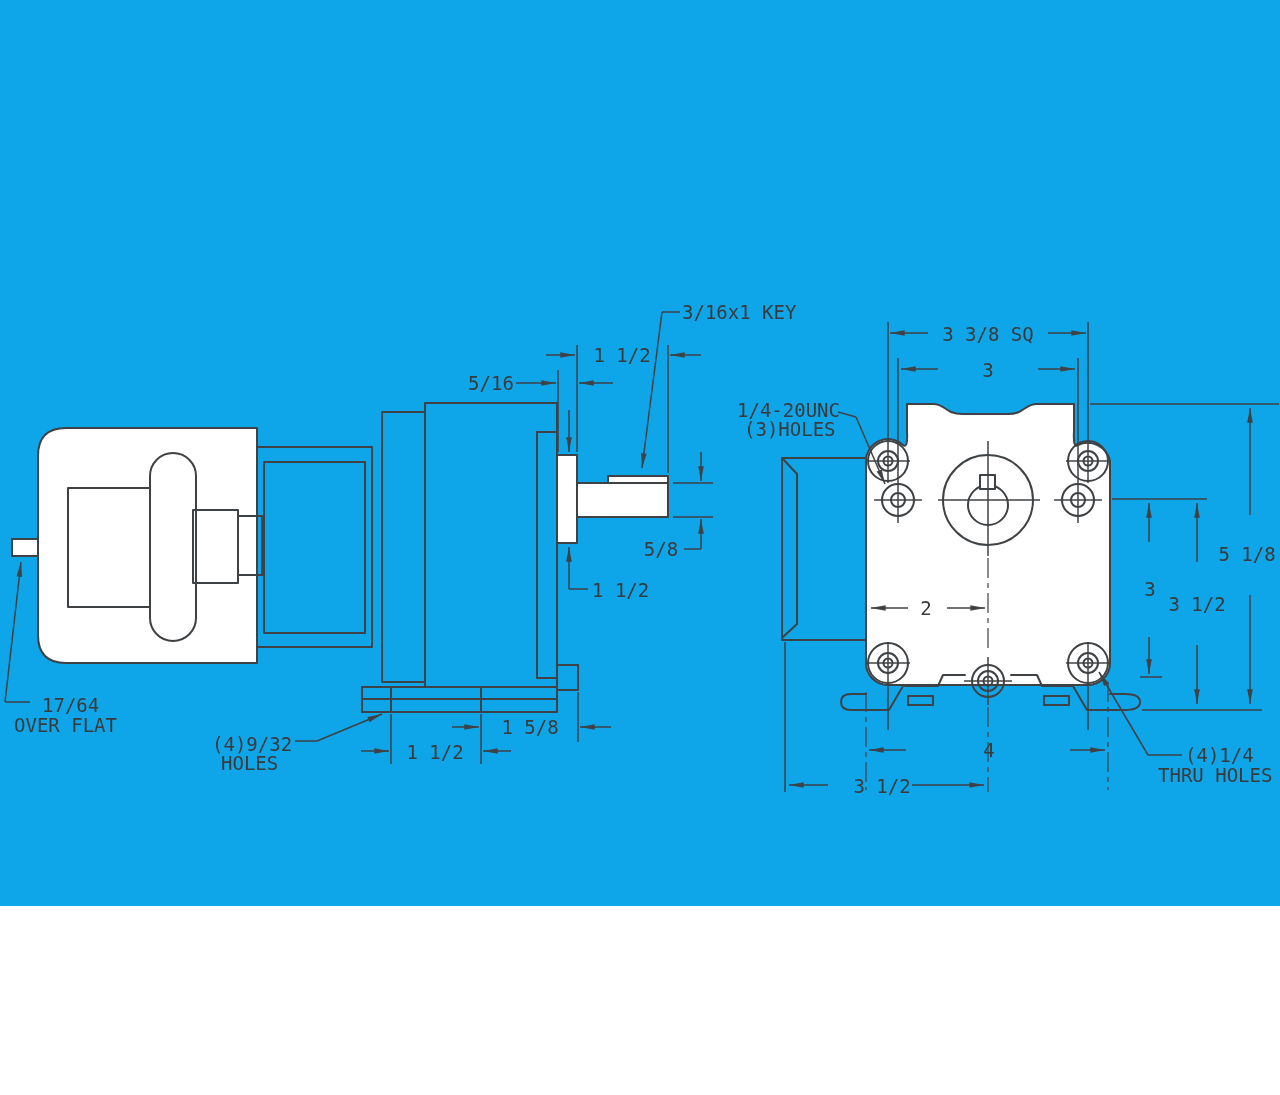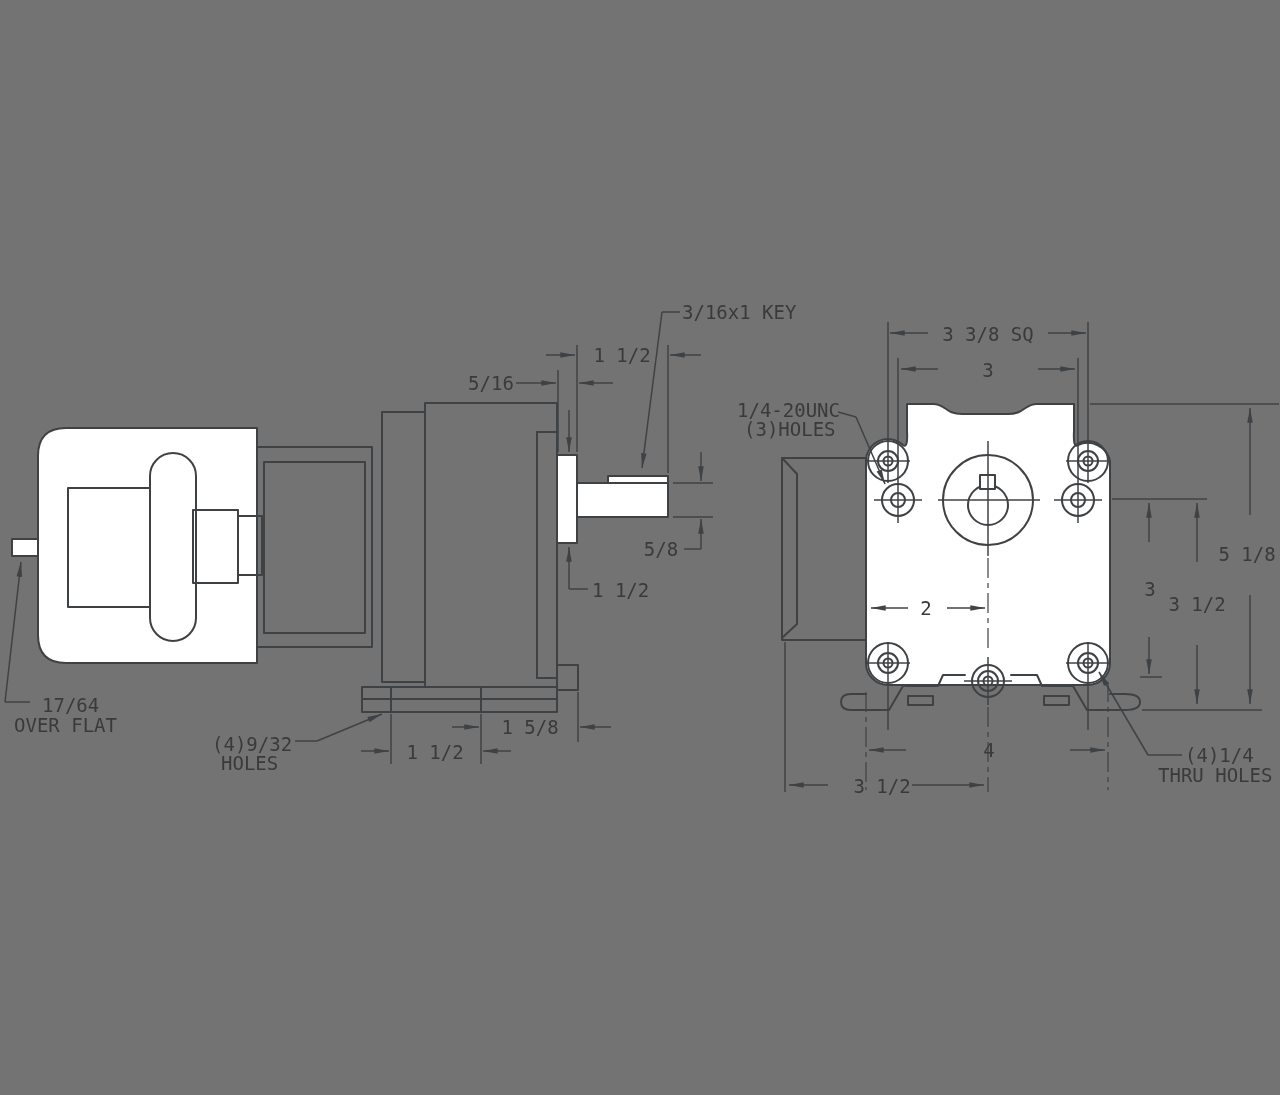--- a/index.html
+++ b/index.html
@@ -1,16 +1,16 @@
 <!DOCTYPE html>
 <html><head>
 <meta charset="utf-8">
 <style>
   html,body{margin:0;padding:0;background:#ffffff;}
-  .stage{width:1280px;height:1095px;background:#737373;position:relative;overflow:hidden;}
+  .stage{width:1280px;height:906px;background:#0ea5e9;position:relative;overflow:hidden;}
   svg{display:block;}
   
   .obj{stroke:#3f4245;stroke-width:2;fill:none;stroke-linecap:round;stroke-linejoin:round;}
   .objw{stroke:#3f4245;stroke-width:2;fill:#ffffff;stroke-linecap:round;stroke-linejoin:round;}
   
   .dim{stroke:#3f4245;stroke-width:1.5;fill:none;stroke-linecap:butt;}
   
   .cl{stroke:#3f4245;stroke-width:1.2;fill:none;stroke-dasharray:20 5 5 5;}
   text{font-family:"DejaVu Sans Mono","Liberation Mono",monospace;font-size:19px;fill:#3a3a3a;}
   .mid{text-anchor:middle;}

